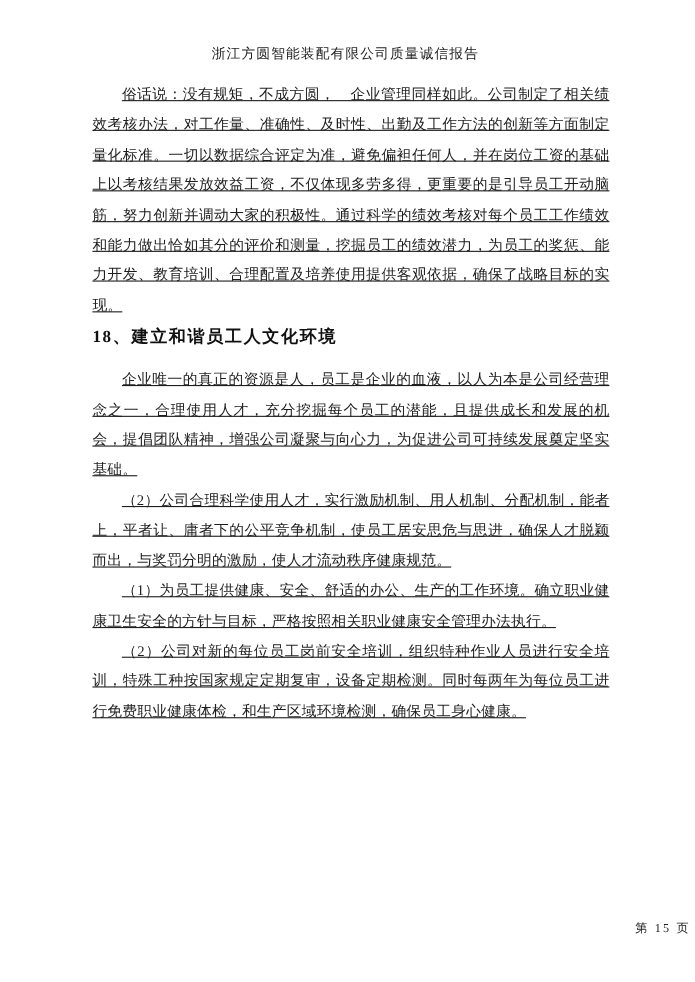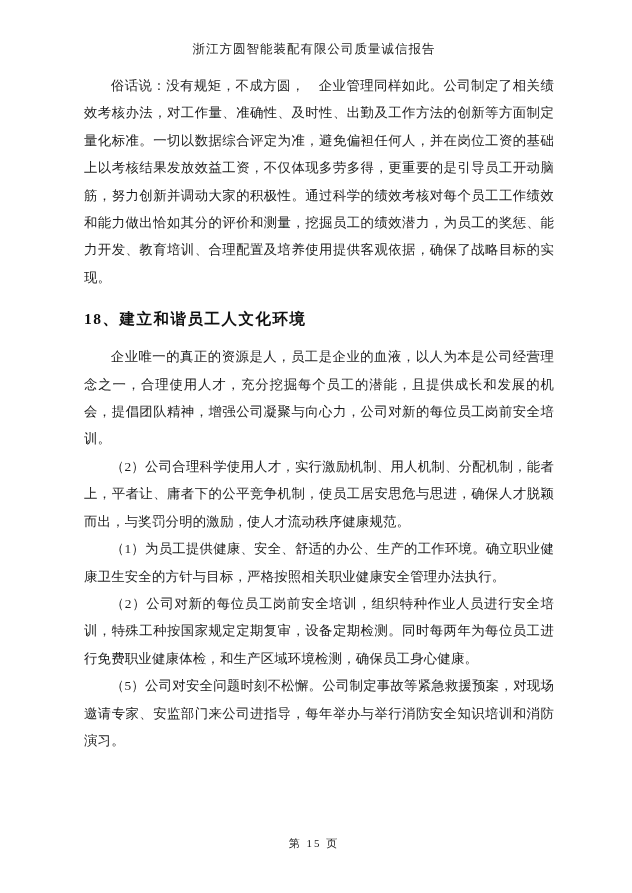--- a/index.html
+++ b/index.html
@@ -32,62 +32,62 @@
     left: 84px;
     width: 470px;
     font-size: 13.4px;
     line-height: 27.4px;
     text-align: justify;
     letter-spacing: 0.2px;
   }
   .para {
     margin: 0;
     text-indent: 2em;
+    text-decoration: underline;
   }
   .sec-heading {
-    margin: 16px 0 12px 0;
+    margin: 4px 0 12px 0;
     font-size: 15.5px;
     font-weight: bold;
     letter-spacing: 1.5px;
     line-height: 24px;
     color: #111;
     text-indent: 0;
   }
   .sec-heading.indented {
     margin-top: 26px;
     padding-left: 22px;
   }
   .doc-footer {
     position: absolute;
     bottom: 42px;
     left: 0;
     right: 0;
-    text-align: center;
+    text-align: right;
     font-size: 11px;
     letter-spacing: 2px;
     color: #222;
   }
 </style>
 </head>
 <body>
 
 <div class="page">
 
   <div class="doc-header">浙江方圆智能装配有限公司质量诚信报告</div>
 
   <div class="doc-body">
 
     <p class="para">俗话说：没有规矩，不成方圆，　企业管理同样如此。公司制定了相关绩效考核办法，对工作量、准确性、及时性、出勤及工作方法的创新等方面制定量化标准。一切以数据综合评定为准，避免偏袒任何人，并在岗位工资的基础上以考核结果发放效益工资，不仅体现多劳多得，更重要的是引导员工开动脑筋，努力创新并调动大家的积极性。通过科学的绩效考核对每个员工工作绩效和能力做出恰如其分的评价和测量，挖掘员工的绩效潜力，为员工的奖惩、能力开发、教育培训、合理配置及培养使用提供客观依据，确保了战略目标的实现。</p>
 
     <p class="sec-heading">18、建立和谐员工人文化环境</p>
 
-    <p class="para">企业唯一的真正的资源是人，员工是企业的血液，以人为本是公司经营理念之一，合理使用人才，充分挖掘每个员工的潜能，且提供成长和发展的机会，提倡团队精神，增强公司凝聚与向心力，公司对新的每位员工岗前安全培训。</p>
+    <p class="para">企业唯一的真正的资源是人，员工是企业的血液，以人为本是公司经营理念之一，合理使用人才，充分挖掘每个员工的潜能，且提供成长和发展的机会，提倡团队精神，增强公司凝聚与向心力，为促进公司可持续发展奠定坚实基础。</p>
     <p class="para">（2）公司合理科学使用人才，实行激励机制、用人机制、分配机制，能者上，平者让、庸者下的公平竞争机制，使员工居安思危与思进，确保人才脱颖而出，与奖罚分明的激励，使人才流动秩序健康规范。</p>
     <p class="para">（1）为员工提供健康、安全、舒适的办公、生产的工作环境。确立职业健康卫生安全的方针与目标，严格按照相关职业健康安全管理办法执行。</p>
     <p class="para">（2）公司对新的每位员工岗前安全培训，组织特种作业人员进行安全培训，特殊工种按国家规定定期复审，设备定期检测。同时每两年为每位员工进行免费职业健康体检，和生产区域环境检测，确保员工身心健康。</p>
-    <p class="para">（5）公司对安全问题时刻不松懈。公司制定事故等紧急救援预案，对现场邀请专家、安监部门来公司进指导，每年举办与举行消防安全知识培训和消防演习。</p>
 
 
   </div>
 
   <div class="doc-footer">第 15 页</div>
 
 </div>
 
 </body></html>

